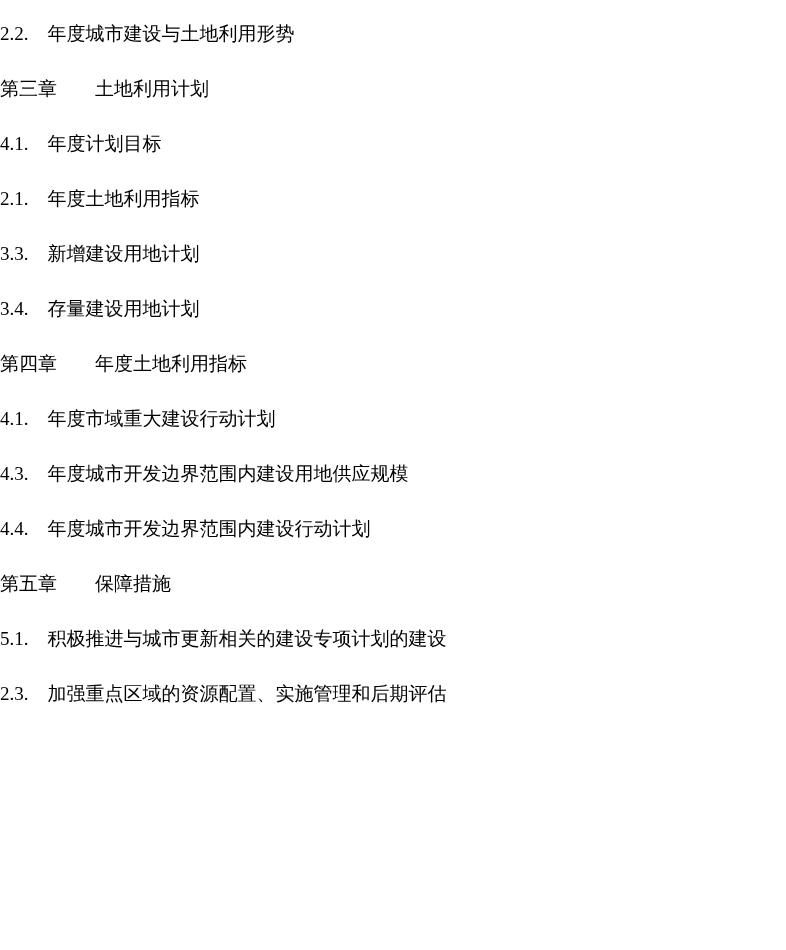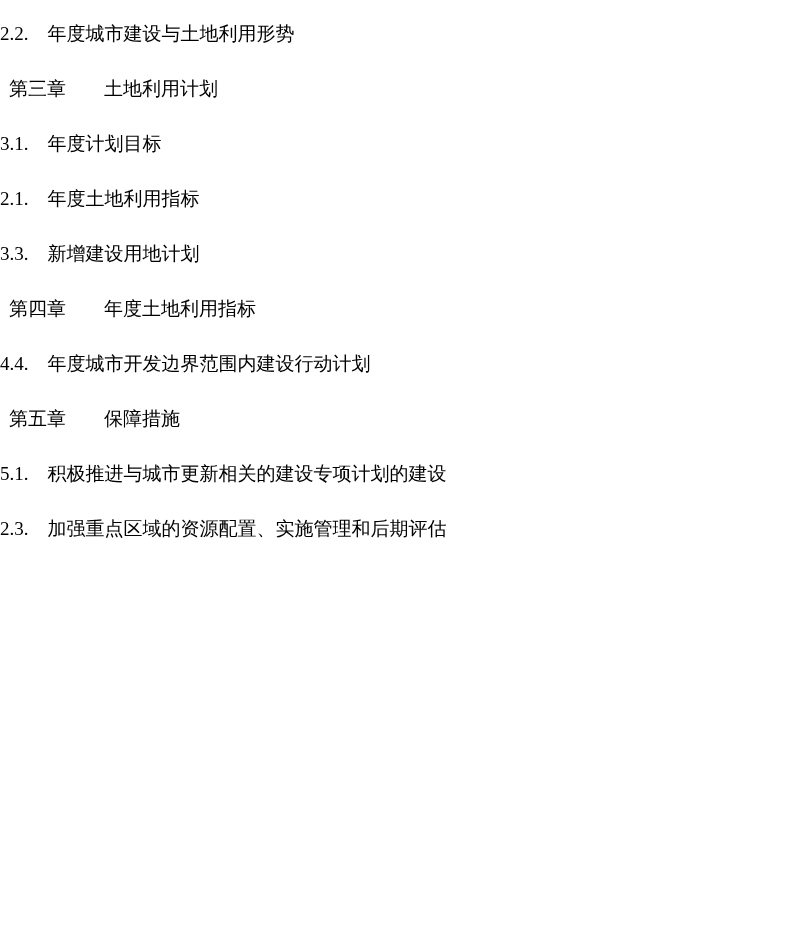--- a/index.html
+++ b/index.html
@@ -39,21 +39,20 @@
   .toc-entry {
     height: 55px;
   }
   .toc-entry .txt {
     display: inline-block;
     padding-left: 0px;
   }
   
   .lvl-chapter .txt {
     padding-left: 0px;
-    margin-left: 9px;
   }
   .lvl-section .txt {
     padding-left: 0px;
   }
   
   .toc-entry:first-child {
     margin-top: 10px;
   }
 </style>
 </head>
@@ -64,38 +63,47 @@
 
     <div class="toc-entry lvl-section">
       <span class="txt">2.2.　年度城市建设与土地利用形势</span>
     </div>
 
     <div class="toc-entry lvl-chapter">
       <span class="txt">第三章　　土地利用计划</span>
     </div>
 
     <div class="toc-entry lvl-section">
-      <span class="txt">3.1.　年度计划目标</span>
+      <span class="txt">4.1.　年度计划目标</span>
     </div>
 
     <div class="toc-entry lvl-section">
       <span class="txt">2.1.　年度土地利用指标</span>
     </div>
 
     <div class="toc-entry lvl-section">
       <span class="txt">3.3.　新增建设用地计划</span>
     </div>
 
+    <div class="toc-entry lvl-section">
+      <span class="txt">3.4.　存量建设用地计划</span>
+    </div>
 
     <div class="toc-entry lvl-chapter">
       <span class="txt">第四章　　年度土地利用指标</span>
     </div>
 
+    <div class="toc-entry lvl-section">
+      <span class="txt">4.1.　年度市域重大建设行动计划</span>
+    </div>
 
 
+    <div class="toc-entry lvl-section">
+      <span class="txt">4.3.　年度城市开发边界范围内建设用地供应规模</span>
+    </div>
 
     <div class="toc-entry lvl-section">
       <span class="txt">4.4.　年度城市开发边界范围内建设行动计划</span>
     </div>
 
     <div class="toc-entry lvl-chapter">
       <span class="txt">第五章　　保障措施</span>
     </div>
 
     <div class="toc-entry lvl-section">

